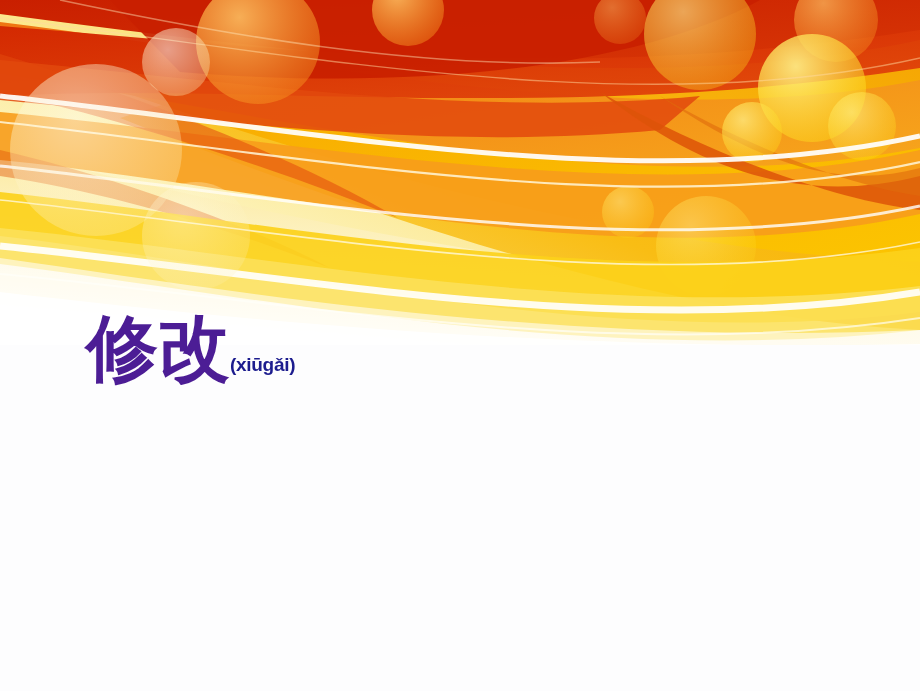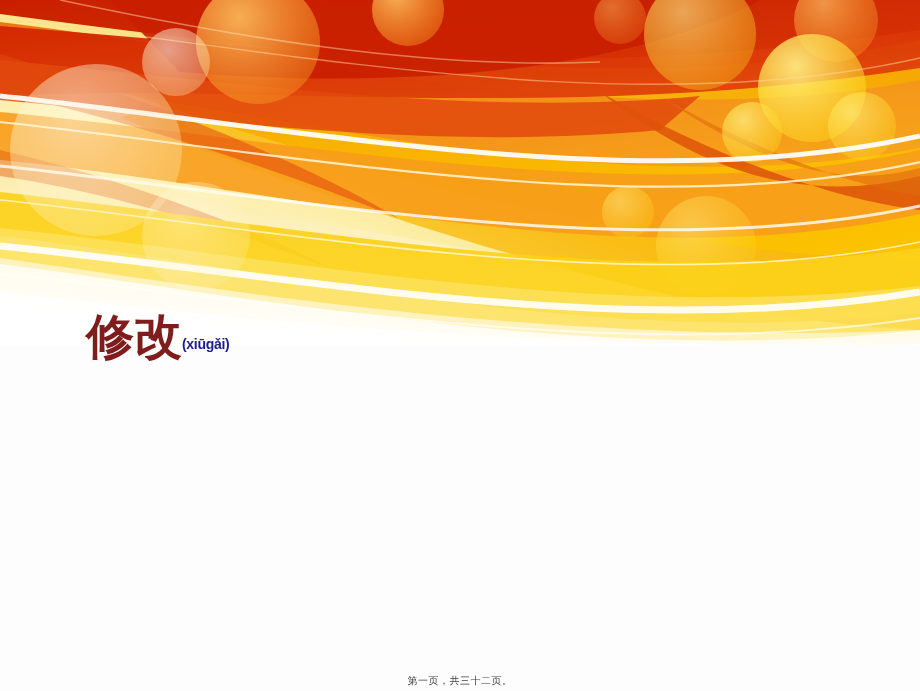--- a/index.html
+++ b/index.html
@@ -37,29 +37,29 @@
   #title-block {
     position: absolute;
     left: 86px;
     top: 312px;
     display: flex;
     align-items: flex-end;
     white-space: nowrap;
   }
   .title-han {
     font-family: "DejaVu Sans", "Liberation Sans", sans-serif;
-    font-size: 48px;
+    font-size: 72px;
     font-weight: bold;
     line-height: 1;
     letter-spacing: 0px;
-    color: #7f1d1d;
+    color: #4c1d95;
   }
   .title-pinyin {
     font-family: "Liberation Sans", sans-serif;
-    font-size: 14px;
+    font-size: 19px;
     font-weight: bold;
     color: #1c1c8e;
     padding-bottom: 8px;
     letter-spacing: -0.3px;
   }
   .title-gap {
     display: inline-block;
     width: 26px;
   }
 
@@ -196,17 +196,14 @@
       </g>
     </svg>
   </div>
 
   <div id="title-block">
     <span class="title-han">修改</span>
     <span class="title-pinyin">(xiūgǎi)</span>
     <span class="title-gap"></span>
   </div>
 
-  <div id="footer">
-    <span>第一页，共三十二页。</span>
-  </div>
 
 </div>
 
 </body></html>

